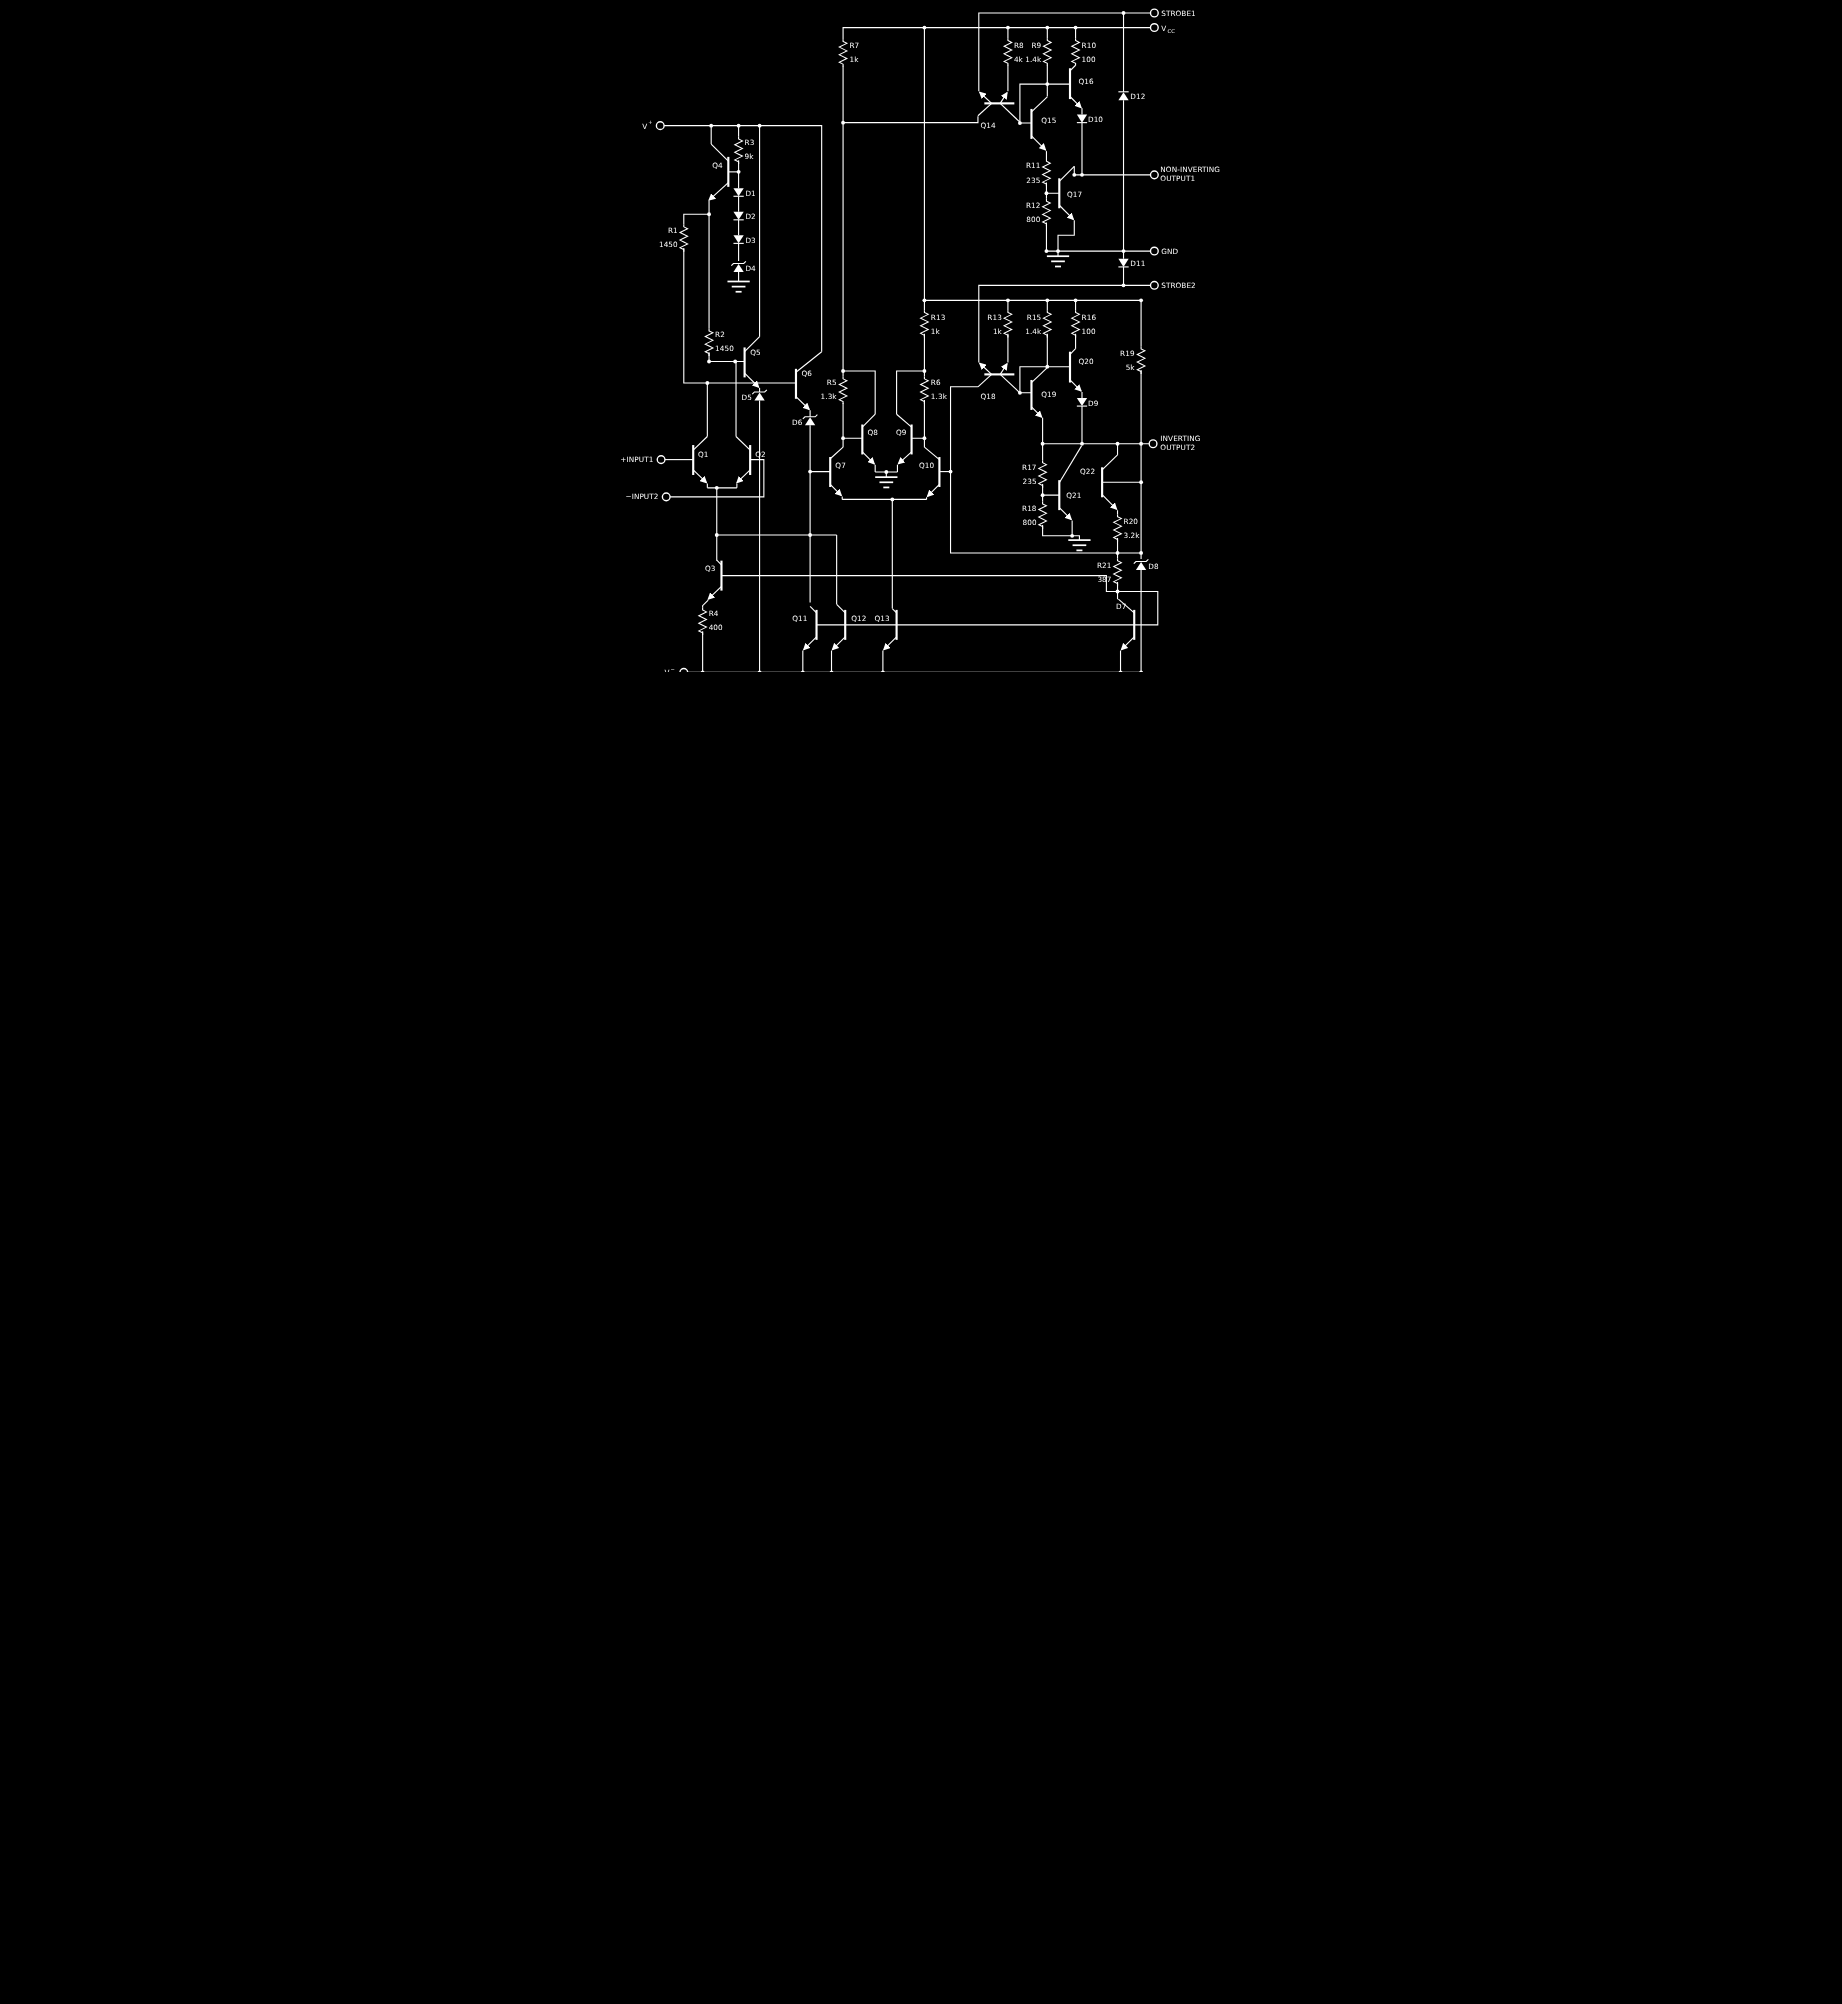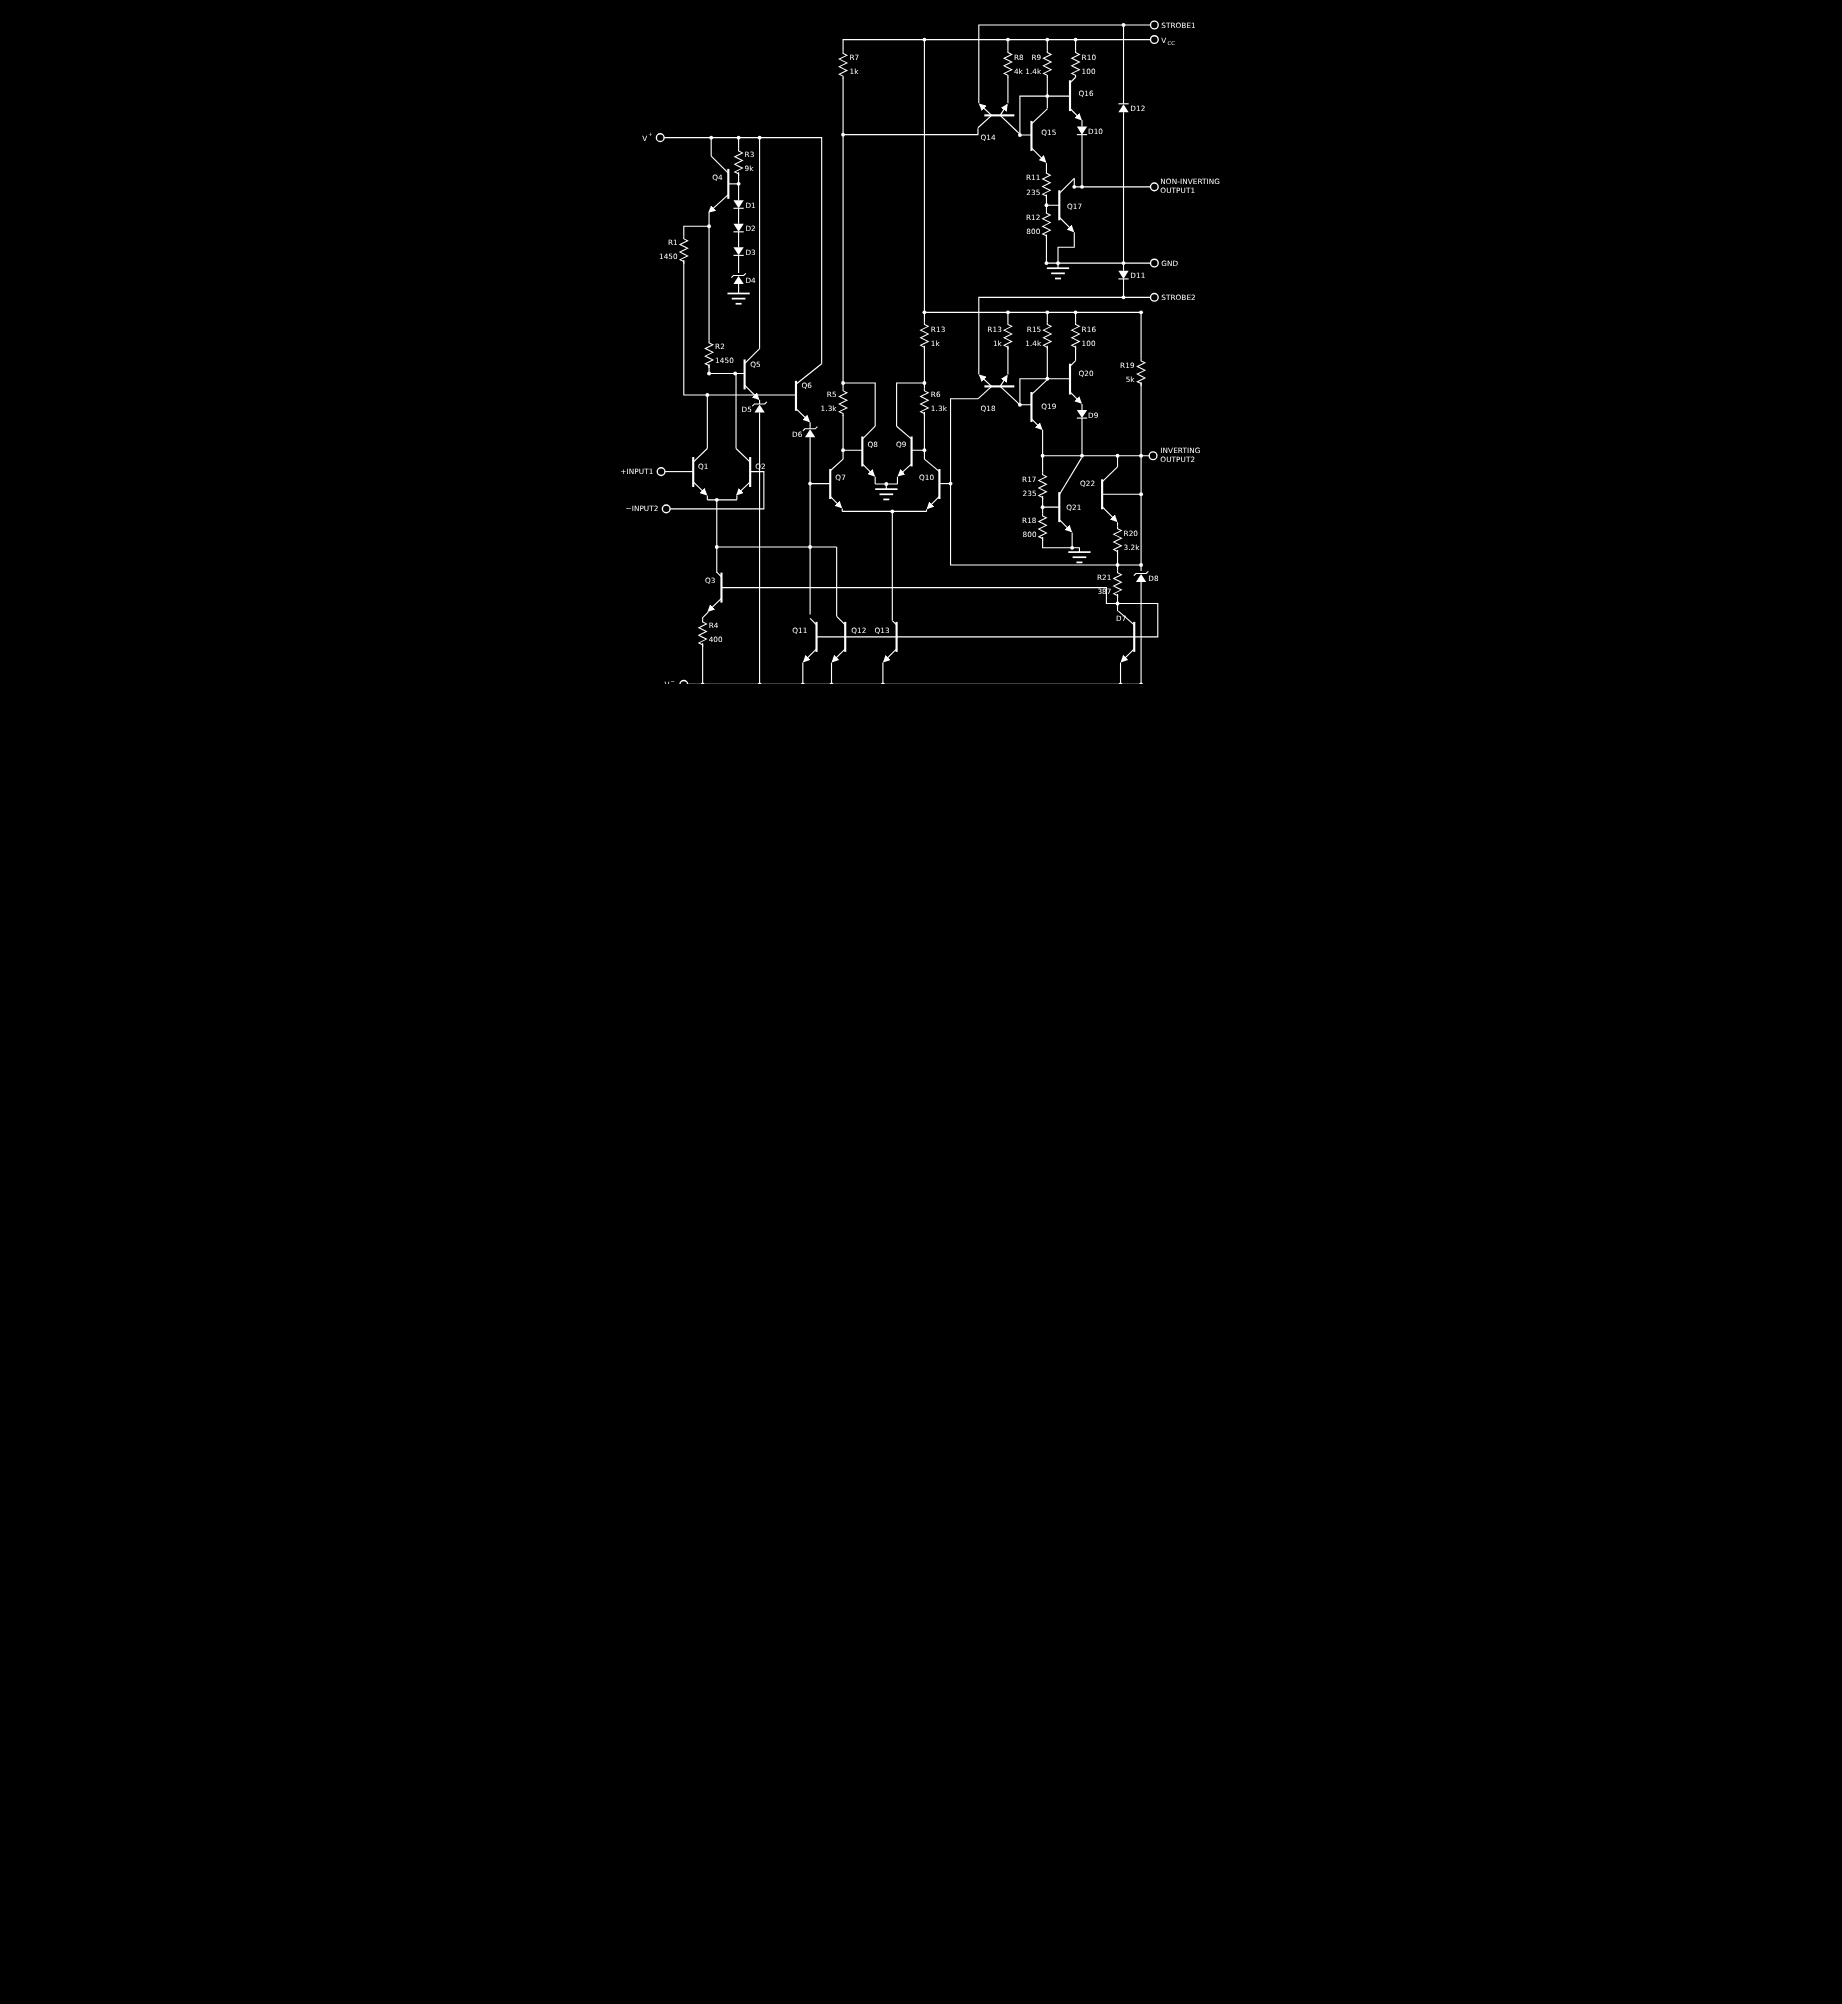--- a/index.html
+++ b/index.html
@@ -1,16 +1,16 @@
 <!DOCTYPE html>
 <html style="font-size:6.9px"><head>
 <meta charset="utf-8">
 <style>
   html,body{margin:0;padding:0;background:#000;}
-  .canvas{width:614px;height:668px;background:#000;position:relative;margin:16px auto;}
+  .canvas{width:614px;height:668px;background:#000;position:relative;margin:4px auto;}
   svg{display:block;font-family:"DejaVu Sans",sans-serif;}
   svg text{fill:#fff;font-size:17px;letter-spacing:0.2px;}
   svg text.sub{font-size:12px;}
   .wire{stroke:#fff;stroke-width:2.6;fill:none;}
   .bar{stroke:#fff;stroke-width:5;fill:none;}
   .gndl{stroke:#fff;stroke-width:4;fill:none;}
   .solid{fill:#fff;stroke:none;}
   .term{fill:#000;stroke:#fff;stroke-width:3.2;}
 </style>
 </head>

